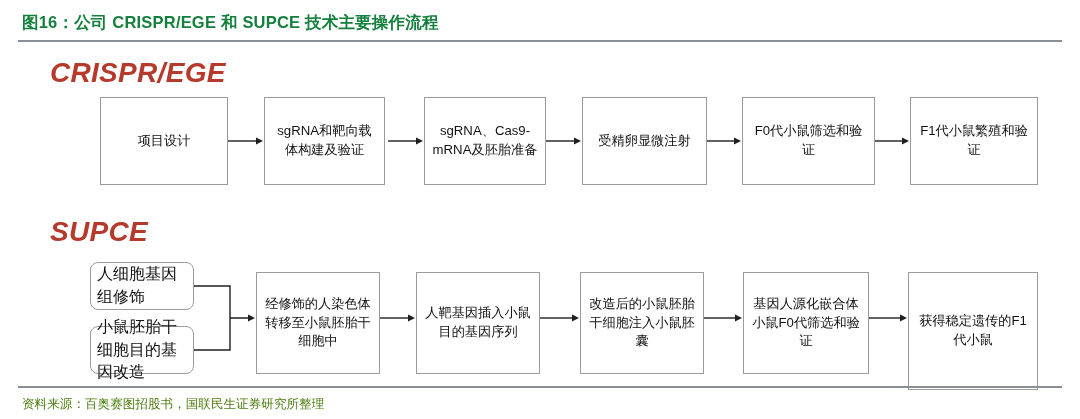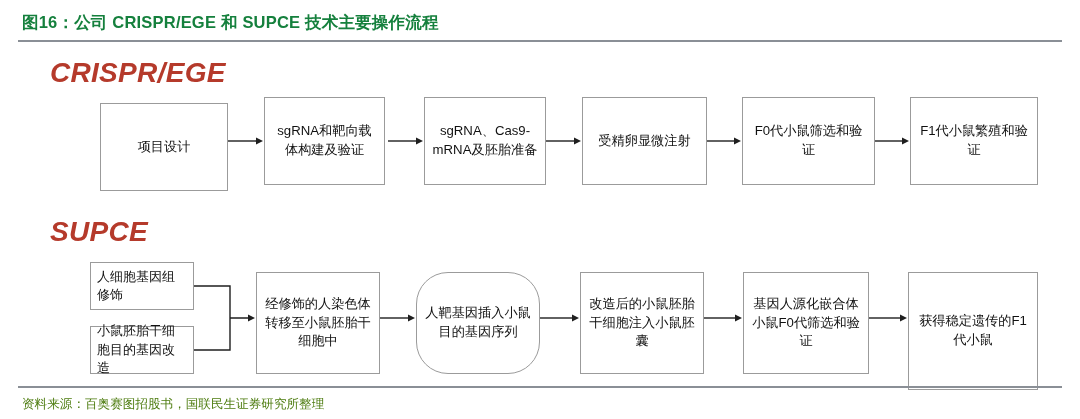--- a/index.html
+++ b/index.html
@@ -57,22 +57,23 @@
     text-align: center;
     font-size: 13.2px;
     line-height: 1.42;
     color: #111111;
     padding: 4px 7px;
   }
   .flow-box.left-text {
     justify-content: flex-start;
     text-align: left;
     align-items: center;
-    font-size: 13px;
+    font-size: 16px;
     padding: 3px 6px;
+    border-radius: 8px;
   }
 
   
   .arrow {
     position: absolute;
     height: 9px;
     display: block;
   }
   .arrow svg { display: block; overflow: visible; }
 
@@ -98,21 +99,21 @@
   }
 </style>
 </head>
 <body>
 
 <div id="figure-title">图16：公司 CRISPR/EGE 和 SUPCE 技术主要操作流程</div>
 <div id="title-rule"></div>
 
 <div class="section-label" id="label-crispr">CRISPR/EGE</div>
 
-<div class="flow-box" style="left:100px; top:97px; width:128px; height:88px;margin-top:6px;">项目设计</div>
+<div class="flow-box" style="left:100px; top:97px; width:128px; height:88px;">项目设计</div>
 
 <div class="arrow" style="left:228px; top:136px; width:36px;">
   <svg width="36" height="10" viewBox="0 0 36 10">
     <line x1="0" y1="5" x2="28" y2="5" stroke="#1f1f1f" stroke-width="1.4"></line>
     <polygon points="28,1.4 35,5 28,8.6" fill="#1f1f1f"></polygon>
   </svg>
 </div>
 
 <div class="flow-box" style="left:264px; top:97px; width:121px; height:88px;">sgRNA和靶向载体构建及验证</div>
 
@@ -167,21 +168,21 @@
 
 <div class="flow-box" style="left:256px; top:272px; width:124px; height:102px;">经修饰的人染色体转移至小鼠胚胎干细胞中</div>
 
 <div class="arrow" style="left:380px; top:313px; width:36px;">
   <svg width="36" height="10" viewBox="0 0 36 10">
     <line x1="0" y1="5" x2="28" y2="5" stroke="#1f1f1f" stroke-width="1.4"></line>
     <polygon points="28,1.4 35,5 28,8.6" fill="#1f1f1f"></polygon>
   </svg>
 </div>
 
-<div class="flow-box" style="left:416px; top:272px; width:124px; height:102px;border-radius:32px;">人靶基因插入小鼠目的基因序列</div>
+<div class="flow-box" style="left:416px; top:272px; width:124px; height:102px;">人靶基因插入小鼠目的基因序列</div>
 
 <div class="arrow" style="left:540px; top:313px; width:40px;">
   <svg width="40" height="10" viewBox="0 0 40 10">
     <line x1="0" y1="5" x2="32" y2="5" stroke="#1f1f1f" stroke-width="1.4"></line>
     <polygon points="32,1.4 39,5 32,8.6" fill="#1f1f1f"></polygon>
   </svg>
 </div>
 
 <div class="flow-box" style="left:580px; top:272px; width:124px; height:102px;">改造后的小鼠胚胎干细胞注入小鼠胚囊</div>
 

